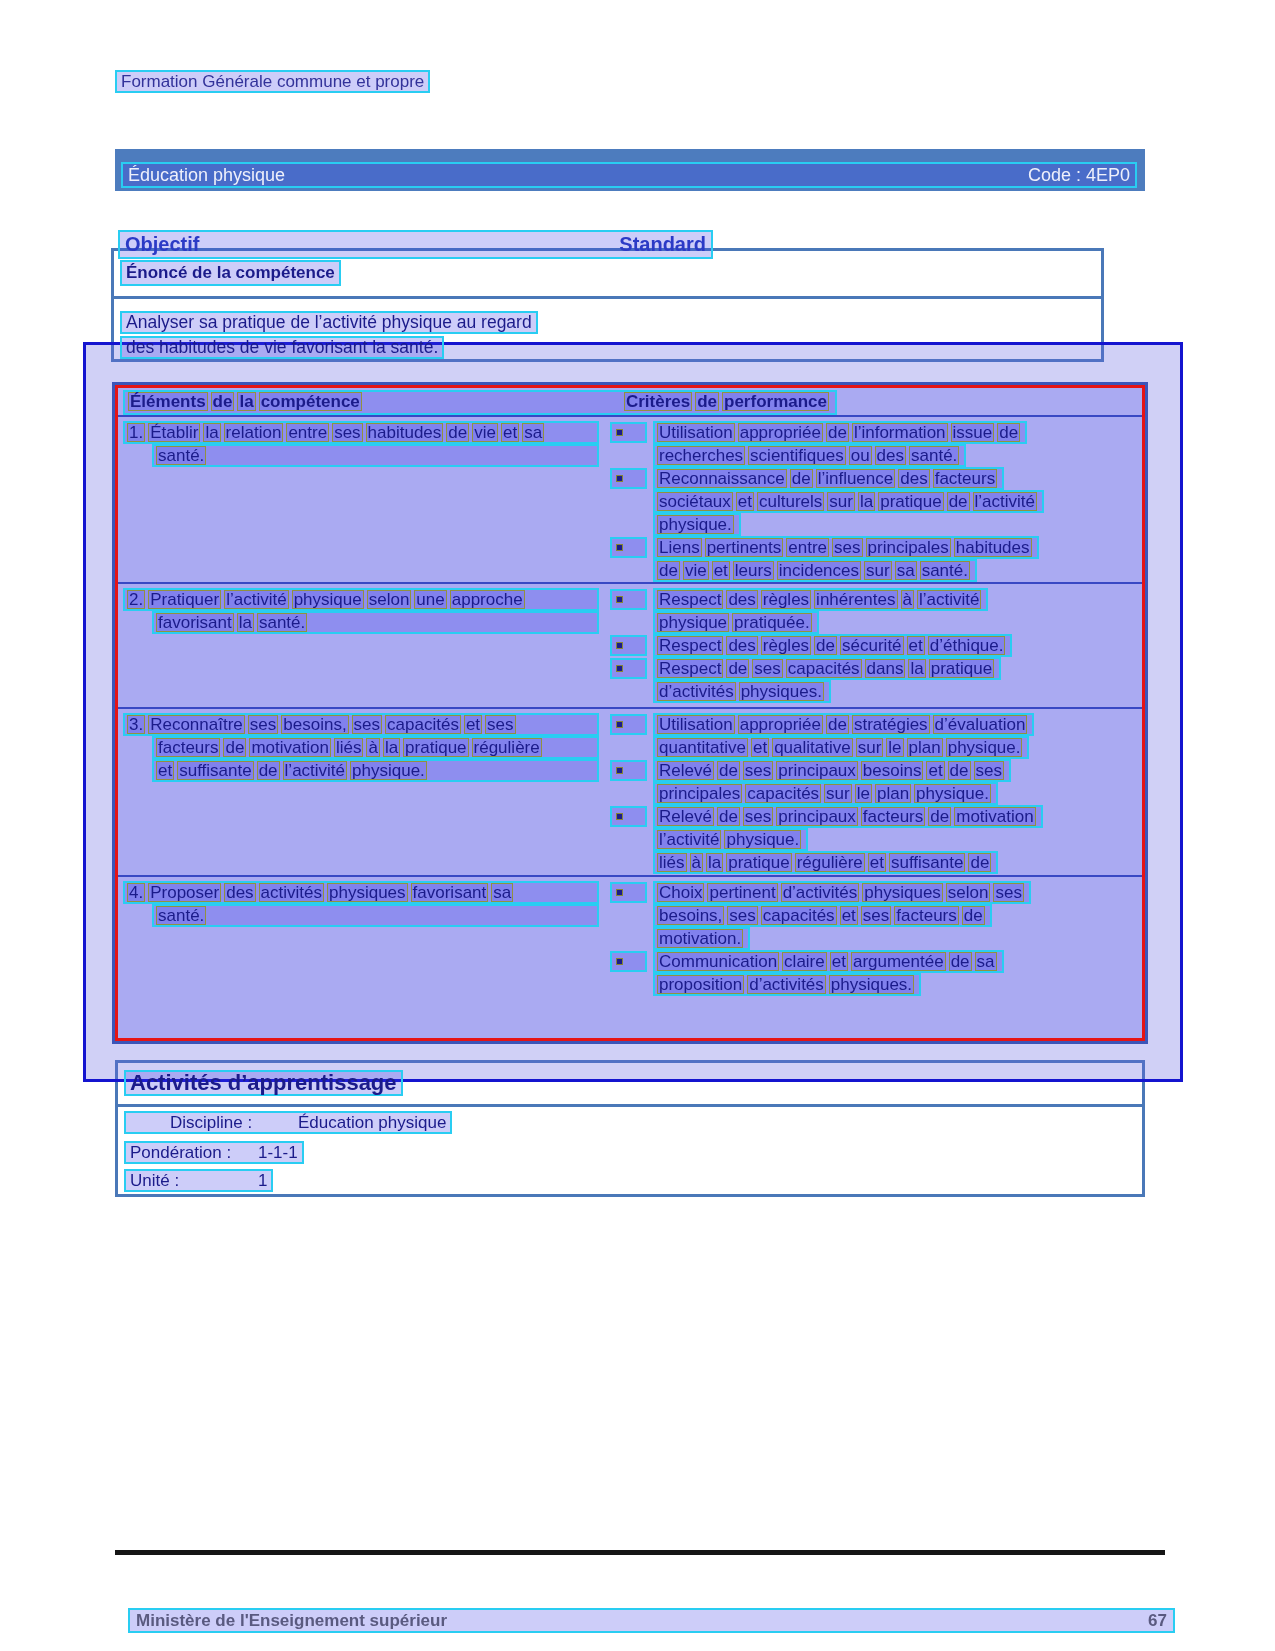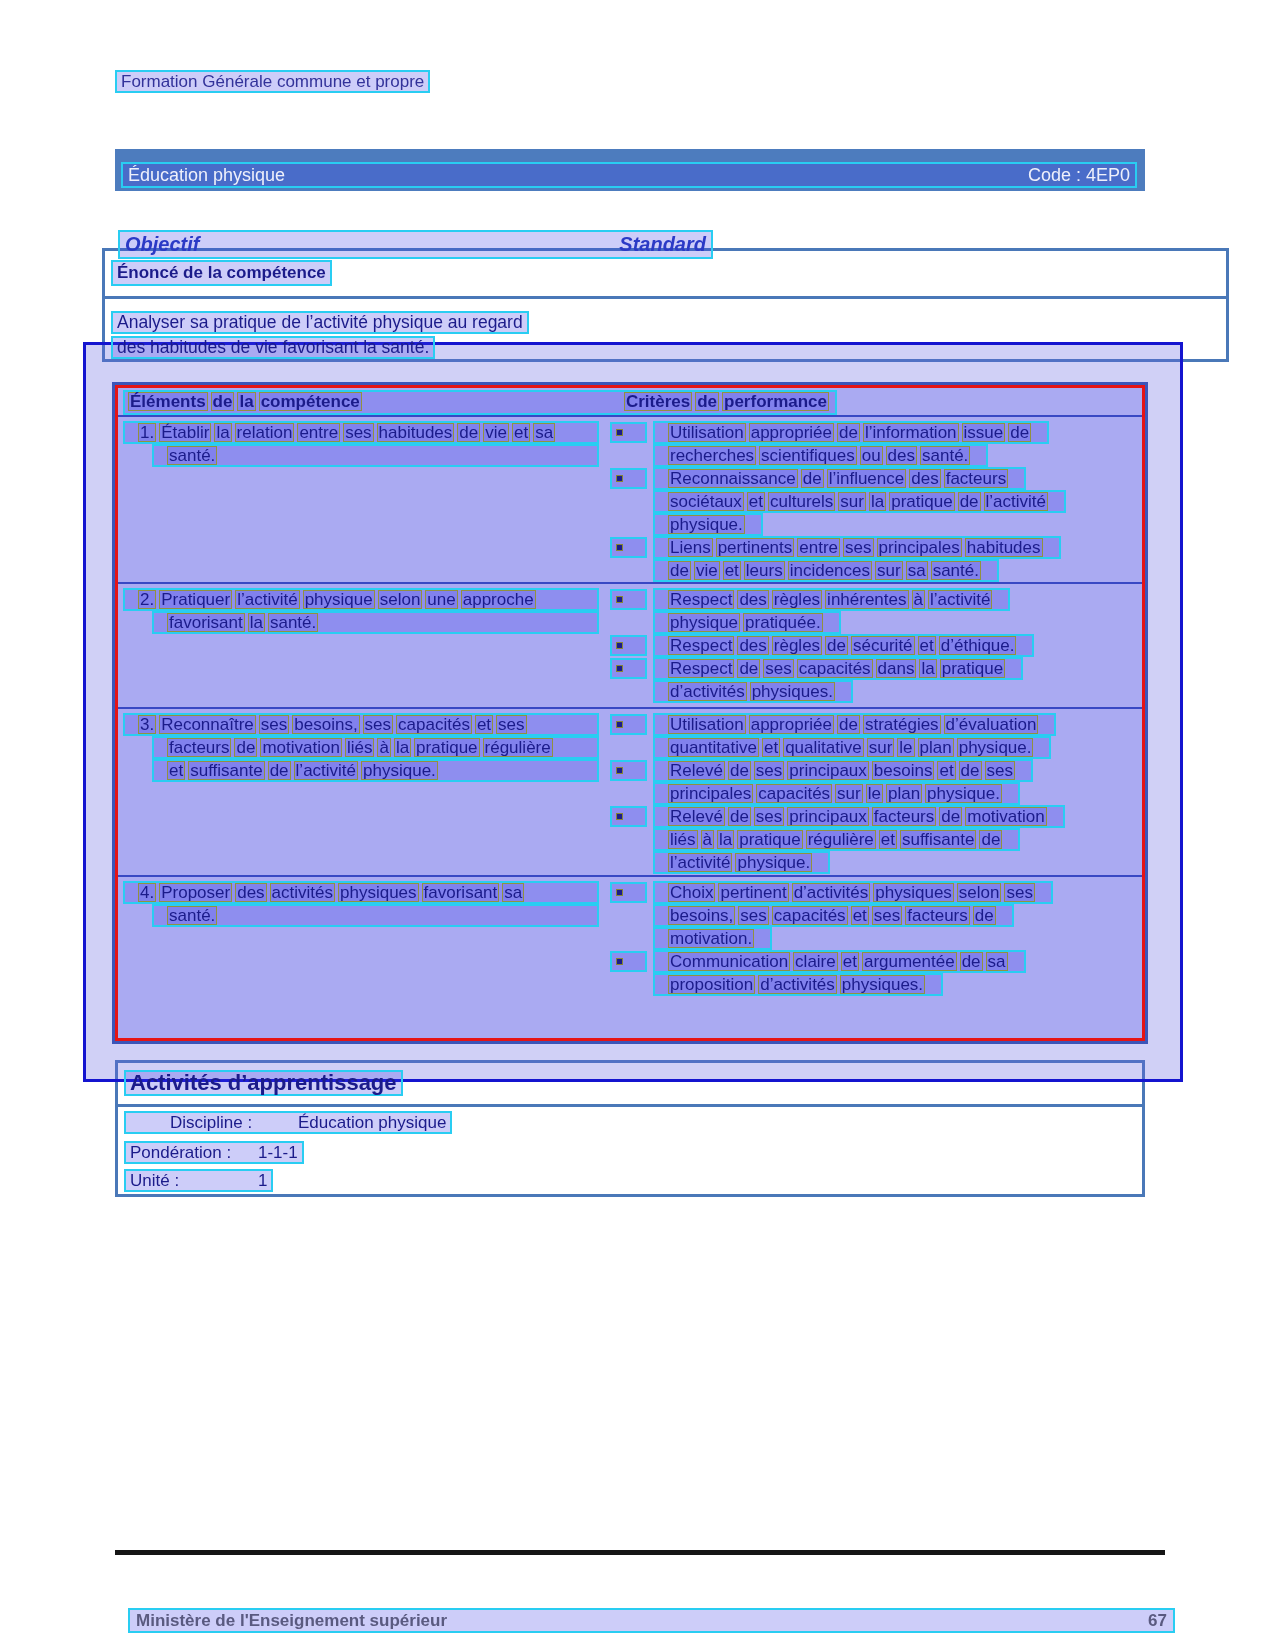--- a/index.html
+++ b/index.html
@@ -11,21 +11,21 @@
   }
   #page * { box-sizing:border-box; }
   .abs { position:absolute; }
 
   
   .ann {
     position:relative; z-index:5;
     background:rgba(62,62,232,0.26);
     border:2px solid #29cdf2;
   }
-  .ln { display:inline-block; padding:0 13px; font-size:17px; line-height:19px; height:23px; white-space:nowrap; }
+  .ln { display:inline-block; padding:0 2px; font-size:17px; line-height:19px; height:23px; white-space:nowrap; }
   .ln.blk { display:block; }
   .w {
     display:inline-block;
     border:1px solid rgba(146,146,44,0.9);
     background:rgba(62,62,232,0.16);
     padding:0 1px; margin-right:3px; line-height:17px;
   }
   .tl { height:23px; }
   .tl.ind { margin-left:29px; }
 
@@ -45,25 +45,25 @@
   #bar-strip {
     left:6px; top:13px; width:1016px; height:26px;
     display:flex; justify-content:space-between; align-items:center;
     padding:0 5px; font-size:18px; color:#eef0fb;
   }
 
   
   #objectif-strip {
     left:118px; top:210px; width:595px; height:29px;
     display:flex; justify-content:space-between; align-items:center;
-    padding:0 5px; font-size:20px; font-weight:bold; font-style:italic; color:#2b3ac6;
-  }
-
-  
-  #enonce-box { left:102px; top:248px; width:1127px; height:114px; border:3px solid #4a78b8; background:#fff; }
+    padding:0 5px; font-size:20px; font-weight:bold; color:#2b3ac6;
+  }
+
+  
+  #enonce-box { left:111px; top:248px; width:993px; height:114px; border:3px solid #4a78b8; background:#fff; }
   #enonce-head { position:absolute; left:6px; top:9px; height:26px; line-height:22px; font-size:17px; font-weight:bold; padding:0 4px; }
   #enonce-div { position:absolute; left:0; top:45px; width:100%; height:3px; background:#4a78b8; }
   .enonce-line { position:absolute; left:6px; height:23px; line-height:19px; font-size:17.5px; padding:0 4px; }
   #enonce-l1 { top:60px; }
   #enonce-l2 { top:85px; }
 
   
   #comp-table {
     left:115px; top:385px; width:1030px; height:656px;
     border:3px solid #e61414; outline:3px solid #3c55b8;
@@ -244,22 +244,22 @@
               <div class="tl"><span class="ann ln"><span class="w">Relevé</span><span class="w">de</span><span class="w">ses</span><span class="w">principaux</span><span class="w">besoins</span><span class="w">et</span><span class="w">de</span><span class="w">ses</span></span></div>
               <div class="tl"><span class="ann ln"><span class="w">principales</span><span class="w">capacités</span><span class="w">sur</span><span class="w">le</span><span class="w">plan</span><span class="w">physique.</span></span></div>
             </div>
           </div>
           <div class="crit">
             <span class="ann bullet-strip">
               <span class="sq"></span>
             </span>
             <div>
               <div class="tl"><span class="ann ln"><span class="w">Relevé</span><span class="w">de</span><span class="w">ses</span><span class="w">principaux</span><span class="w">facteurs</span><span class="w">de</span><span class="w">motivation</span></span></div>
+              <div class="tl"><span class="ann ln"><span class="w">l’activité</span><span class="w">physique.</span></span></div>
               <div class="tl"><span class="ann ln"><span class="w">liés</span><span class="w">à</span><span class="w">la</span><span class="w">pratique</span><span class="w">régulière</span><span class="w">et</span><span class="w">suffisante</span><span class="w">de</span></span></div>
-              <div class="tl"><span class="ann ln"><span class="w">l’activité</span><span class="w">physique.</span></span></div>
             </div>
           </div>
         </div>
       </div>
       <div class="trow trow-3">
         <div class="cell-l">
           <div class="tl">
             <span class="ann ln blk"><span class="w">4.</span><span class="w">Proposer</span><span class="w">des</span><span class="w">activités</span><span class="w">physiques</span><span class="w">favorisant</span><span class="w">sa</span></span>
           </div>
           <div class="tl ind">

